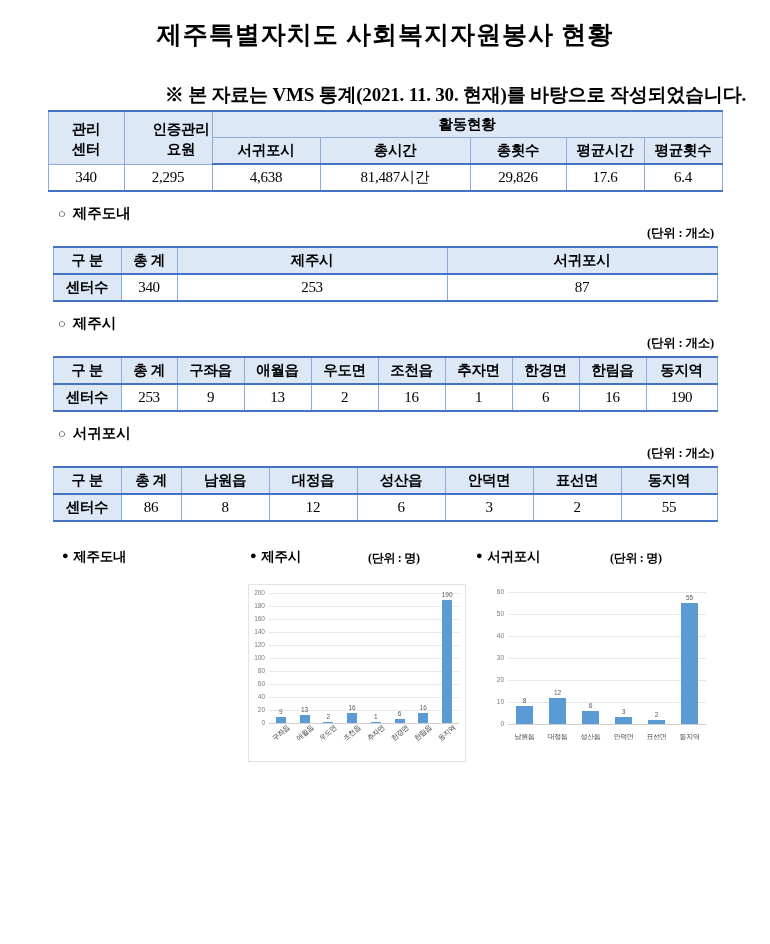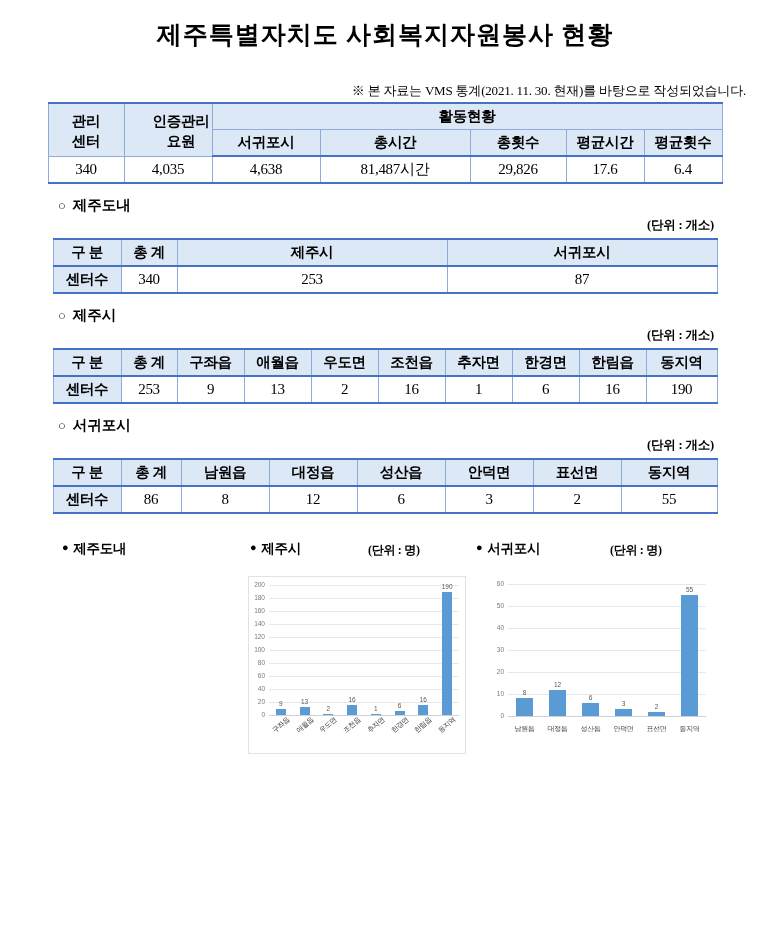--- a/index.html
+++ b/index.html
@@ -17,22 +17,22 @@
   .doc-title{
     text-align:center;
     font-size:25px;
     font-weight:bold;
     letter-spacing:1px;
     padding-top:18px;
     font-family:"Liberation Serif","DejaVu Serif",serif;
   }
   .doc-note{
     text-align:right;
-    font-size:13px;
-    font-weight:normal;
+    font-size:19px;
+    font-weight:bold;
     padding-right:24px;
     padding-top:31px;
     letter-spacing:-0.2px;
   }
 
   
   .sec-h1{
     font-size:16px;
     font-weight:bold;
     margin:24px 0 9px 46px;
@@ -196,21 +196,21 @@
     </tr>
     <tr>
       <th class="hdbot">서귀포시</th>
       <th class="hdbot">총시간</th>
       <th class="hdbot">총횟수</th>
       <th class="hdbot">평균시간</th>
       <th class="hdbot">평균횟수</th>
     </tr>
     <tr class="lastrow">
       <td class="val">340</td>
-      <td class="val">4,035</td>
+      <td class="val">2,295</td>
       <td class="val">4,638</td>
       <td class="val">81,487시간</td>
       <td class="val">29,826</td>
       <td class="val">17.6</td>
       <td class="val">6.4</td>
     </tr>
   </tbody>
       </table>
   </div>
 

